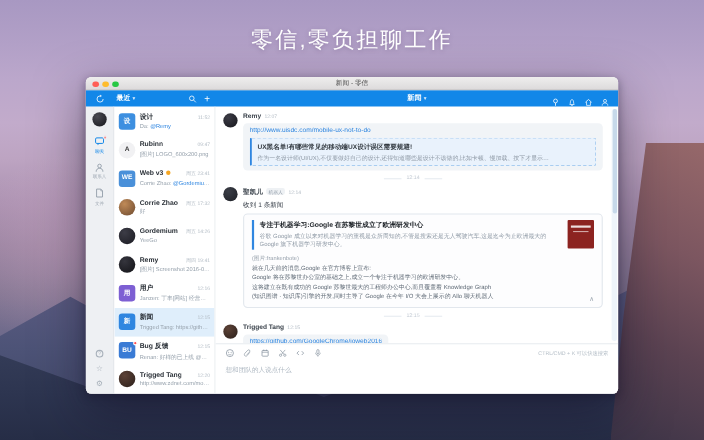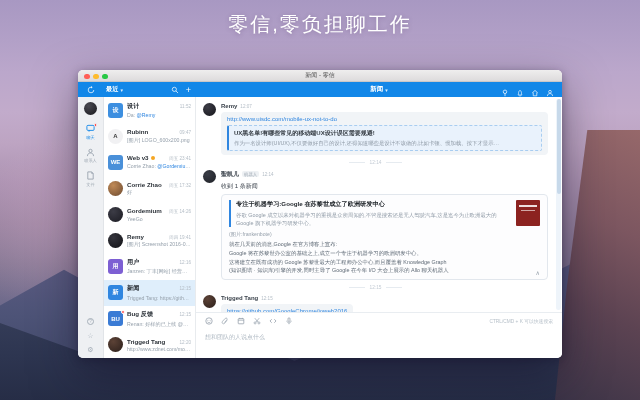--- a/index.html
+++ b/index.html
@@ -16,21 +16,21 @@
     background:linear-gradient(180deg,#6f6790 0%,#4d5377 60%,#3c4463 100%);
     clip-path:polygon(0 55%,10% 38%,22% 58%,36% 30%,50% 60%,64% 26%,78% 52%,90% 34%,100% 48%,100% 100%,0 100%); }
   .mt-front { position:absolute; left:0; right:0; top:260px; bottom:0;
     background:linear-gradient(180deg,#3f4764 0%,#2d3550 70%,#262d46 100%);
     clip-path:polygon(0 45%,14% 68%,28% 40%,46% 72%,62% 44%,80% 66%,100% 40%,100% 100%,0 100%); }
   .rock-right { position:absolute; right:0; top:130px; width:85px; height:270px;
     background:linear-gradient(205deg,#96686a 0%,#7c5660 35%,#5c4352 65%,#3c3447 100%);
     clip-path:polygon(38% 0,100% 0,100% 100%,0 100%,14% 58%); }
 
   
-  .banner { position:absolute; top:11px; left:0; width:100%; text-align:center;
+  .banner { position:absolute; top:23px; left:0; width:100%; text-align:center;
     color:#fff; font-size:20px; letter-spacing:2px; text-shadow:0 1px 4px rgba(90,60,110,.35); }
 
   
   .window { position:absolute; left:78px; top:70px; width:484px; height:288px;
     border-radius:5px; overflow:hidden; background:#fff;
     box-shadow:0 18px 45px rgba(20,15,40,.5), 0 2px 8px rgba(20,15,40,.35);
     display:flex; flex-direction:column; }
 
   .titlebar { height:12px; flex:0 0 12px; background:linear-gradient(#efeeee,#dddbdc);
     border-bottom:1px solid #c9c7c8; position:relative; display:flex; align-items:center; justify-content:center; }

